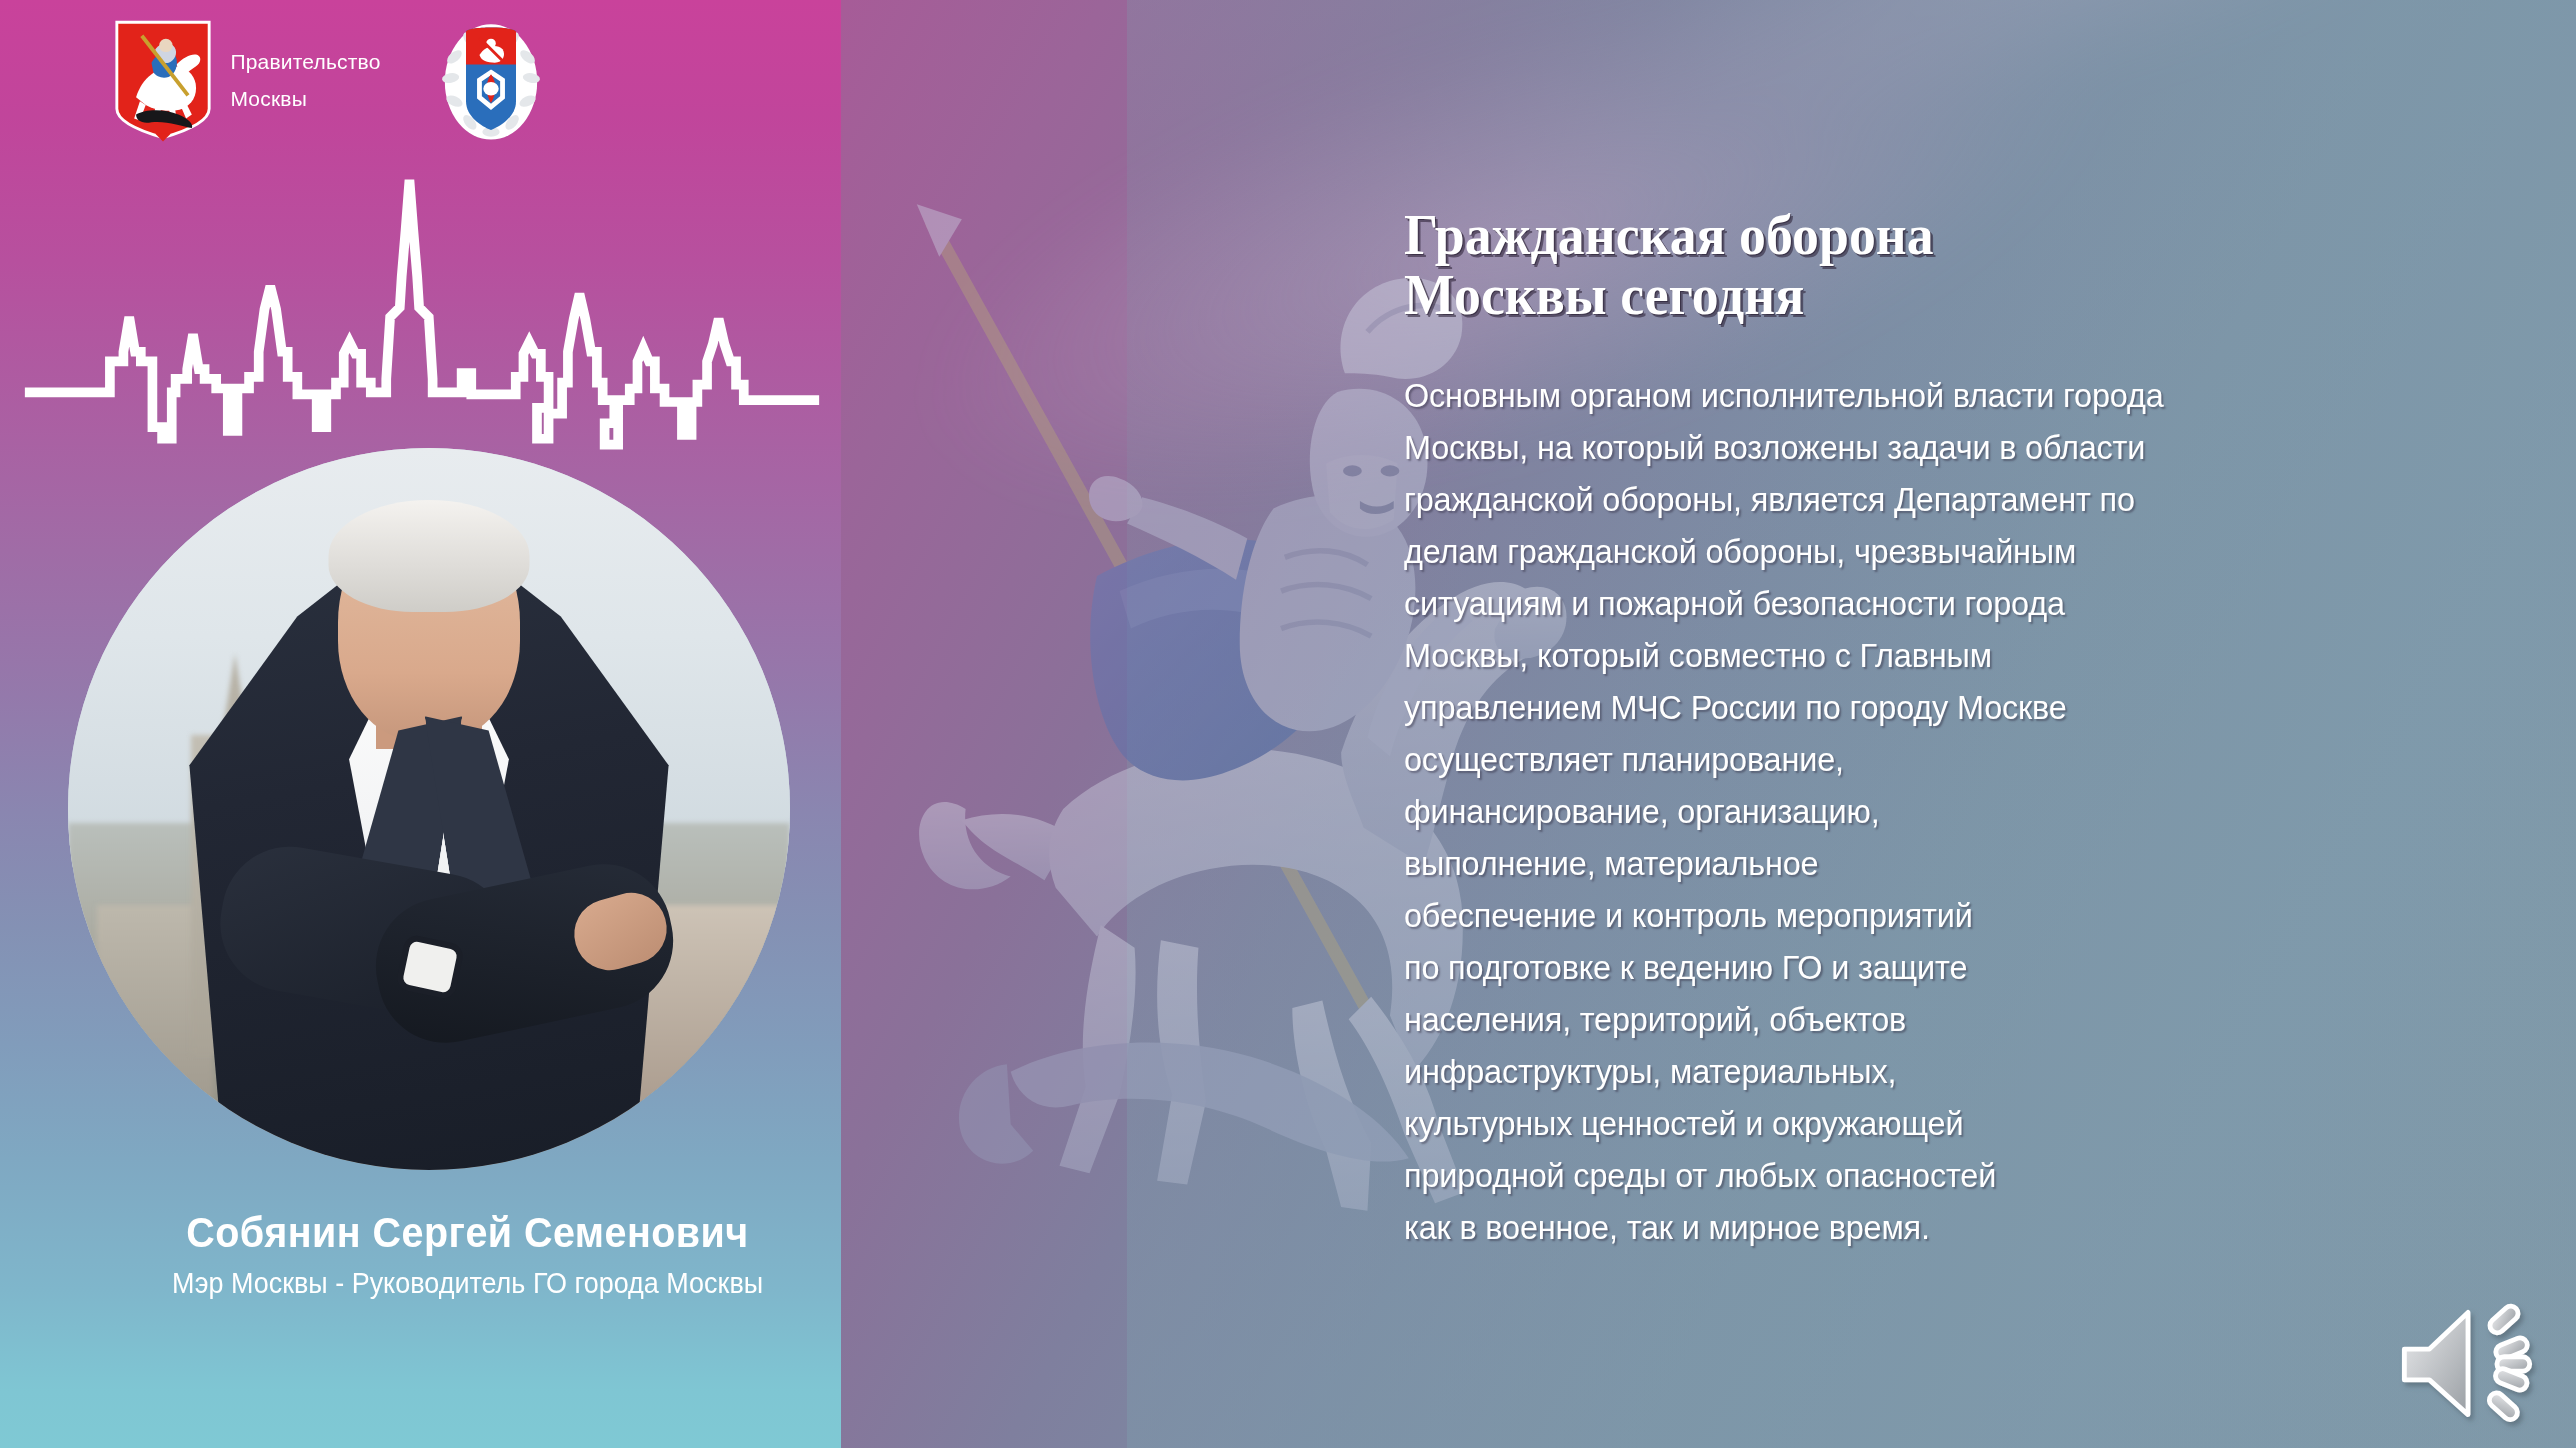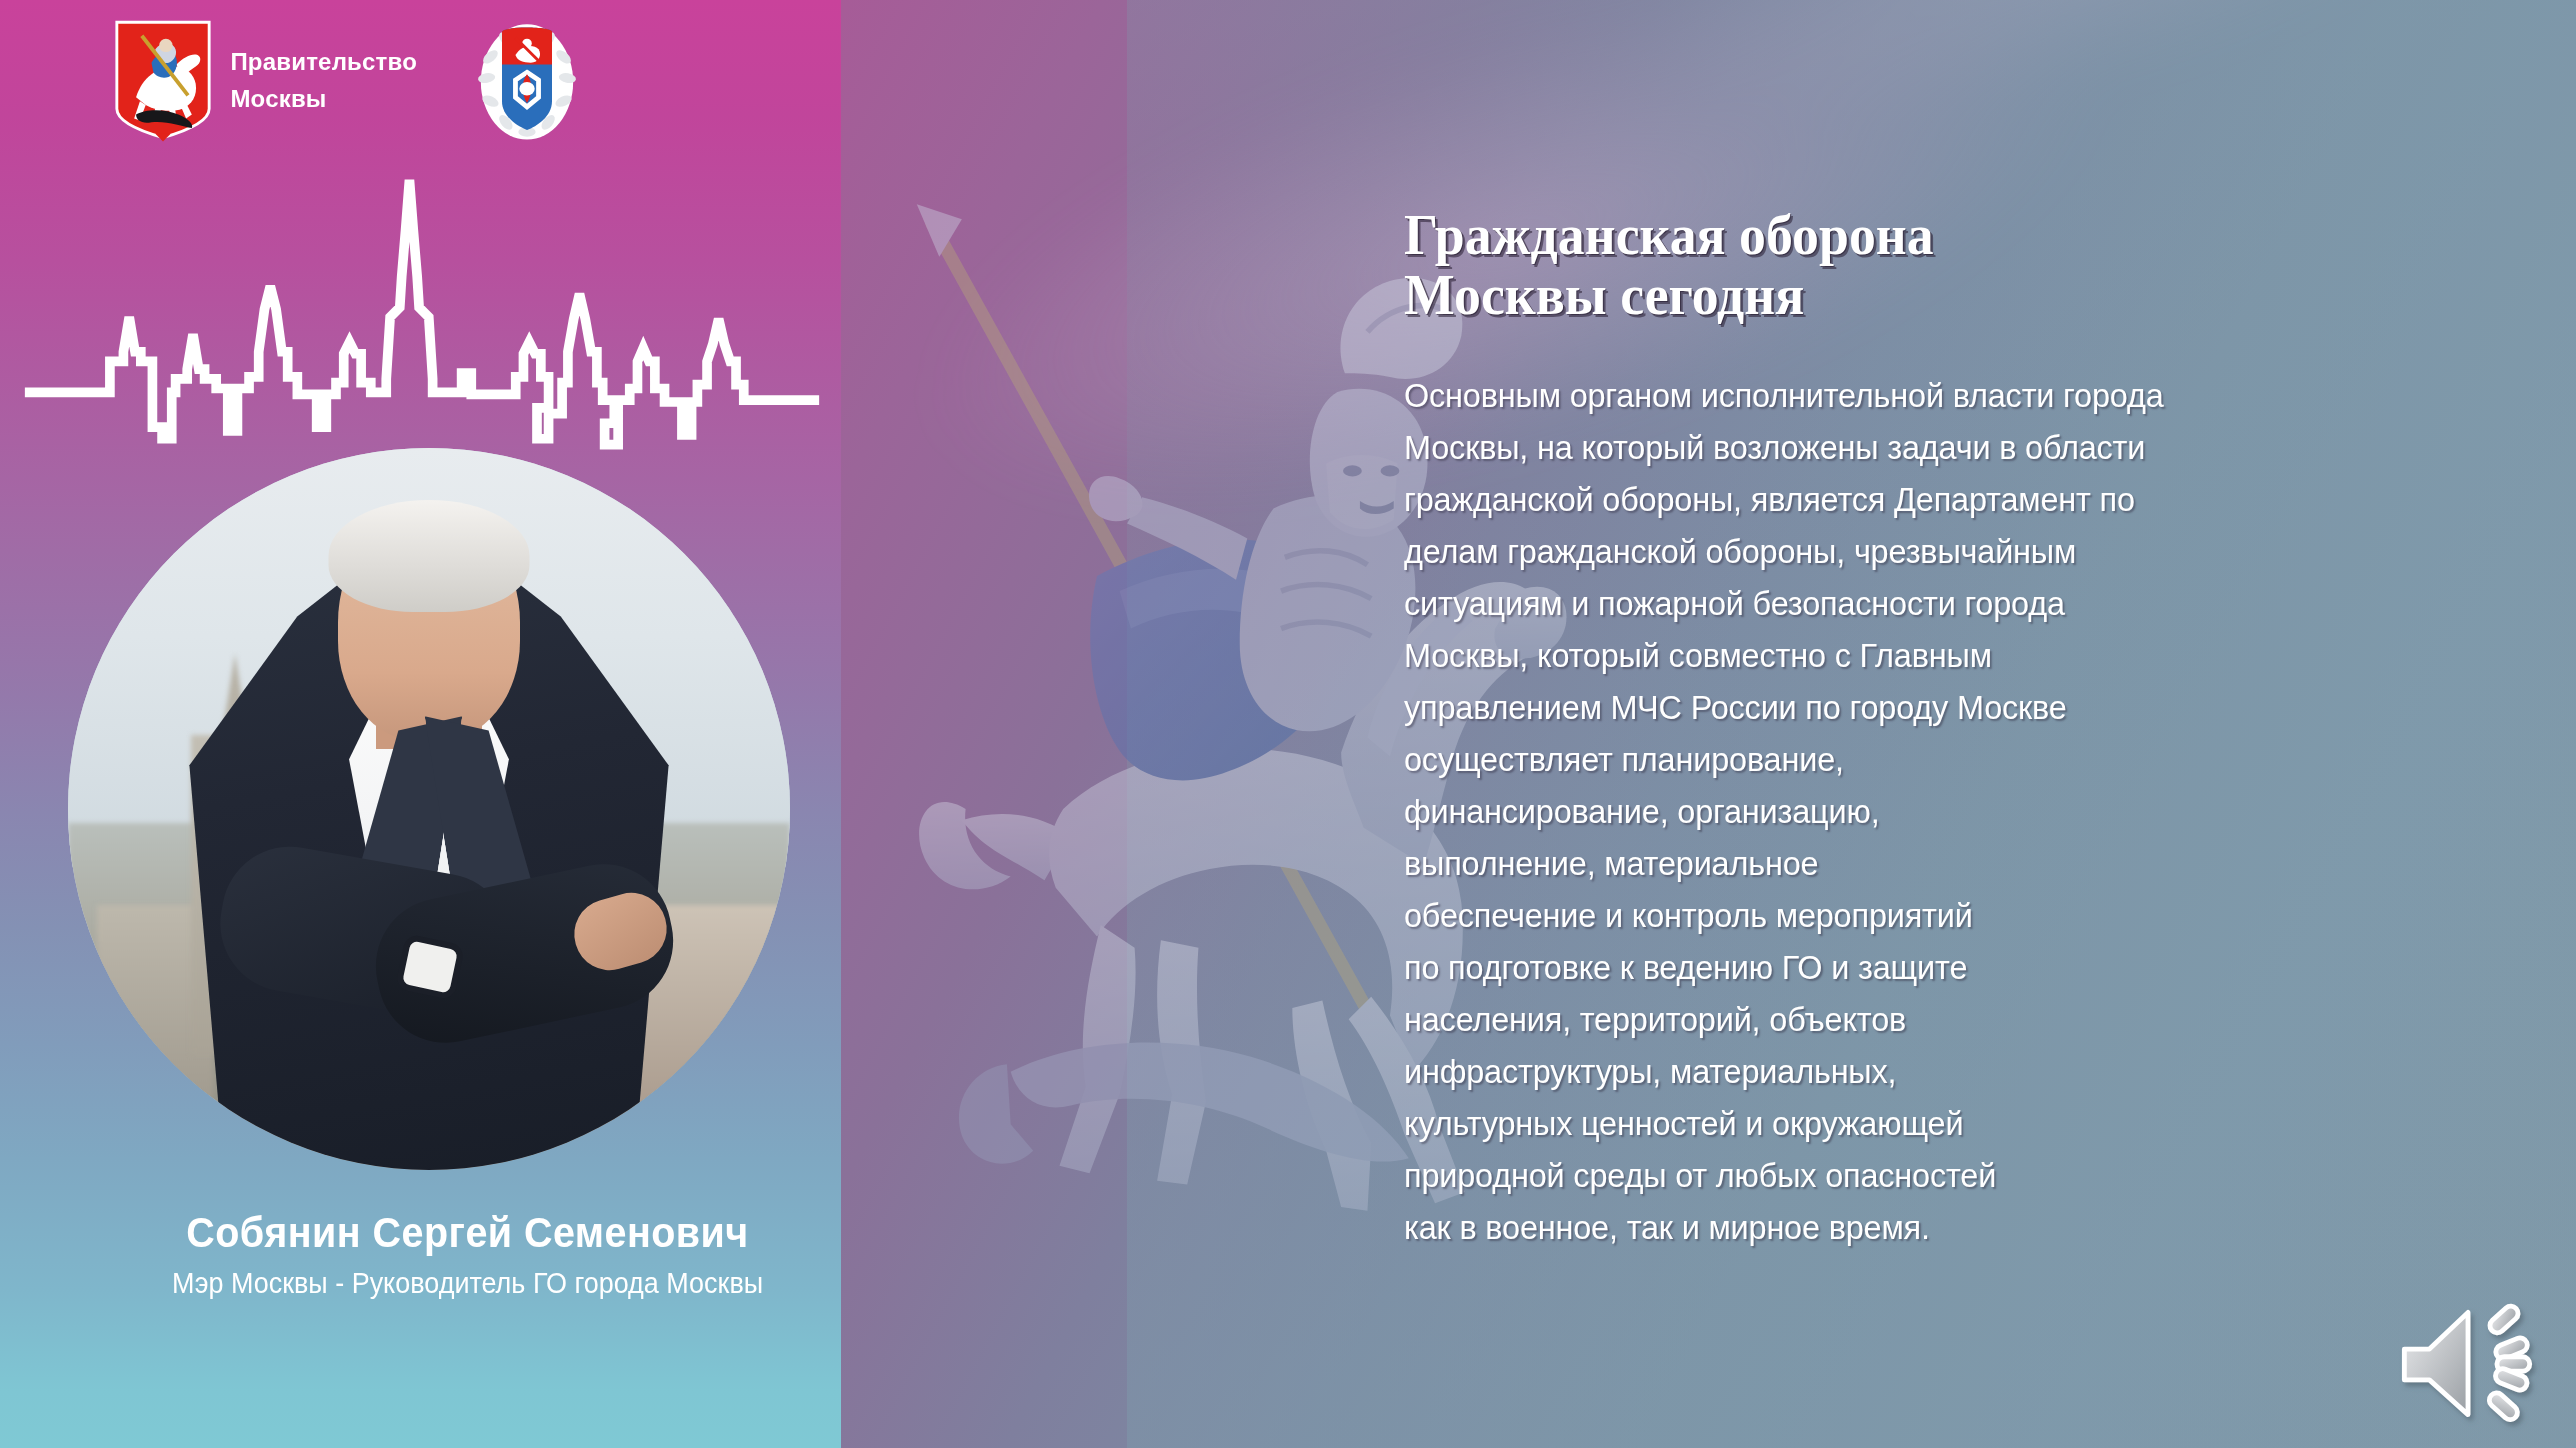--- a/index.html
+++ b/index.html
@@ -80,21 +80,21 @@
   
   #left-header{
     position:absolute; left:0; top:17.4px; width:841px; height:126px;
     display:flex; align-items:center;
   }
   #moscow-coa{ margin-left:113px; width:100px; height:124px; display:block; }
   #gov-label{
     margin-left:17.4px;
     color:#ffffff;
     font-family:"Liberation Sans", sans-serif;
-    font-size:24px; line-height:37px; font-weight:700;
+    font-size:21px; line-height:37px; font-weight:400;
     letter-spacing:0.2px;
     white-space:pre-line;
   }
   #mchs-emblem{ margin-left:60px; width:100px; height:124px; display:block; }
 
   
   #skyline{
     position:absolute; left:21px; top:172px;
     width:802px; height:290px;
     pointer-events:none;

